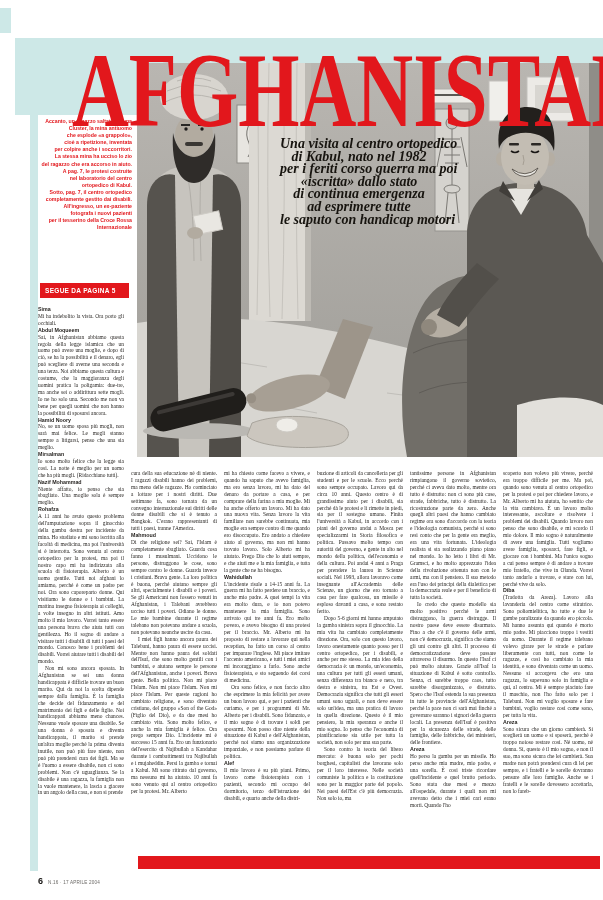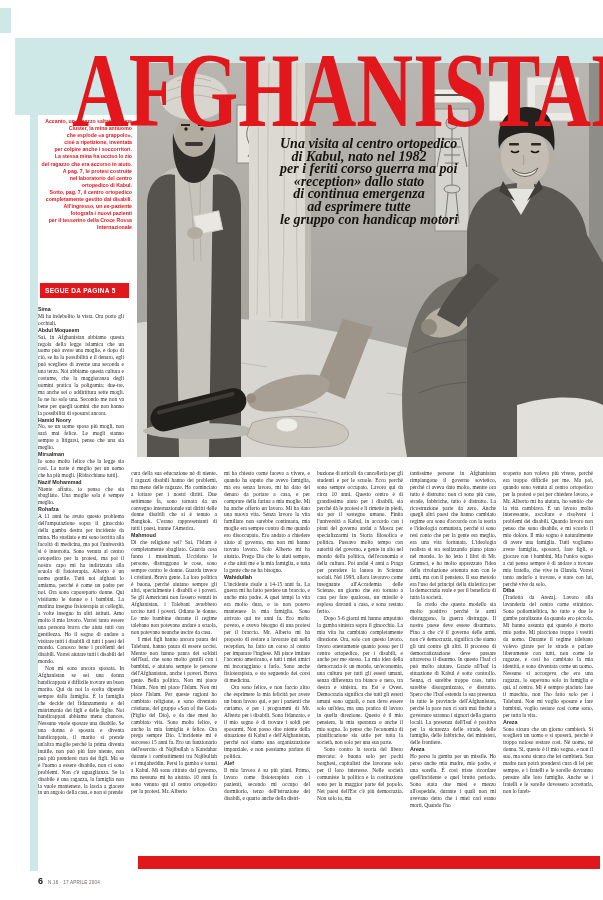--- a/index.html
+++ b/index.html
@@ -171,24 +171,24 @@
       </g>
     </svg>
   </div>
 
   <h1 class="headline">AFGHANISTAN</h1>
 
   <div class="deck" id="deck">
       <div class="deck-line">Una visita al centro ortopedico</div>
       <div class="deck-line">di Kabul, nato nel 1982</div>
       <div class="deck-line">per i feriti corso guerra ma poi</div>
-      <div class="deck-line">«reception» dallo stato</div>
+      <div class="deck-line">«iscritta» dallo stato</div>
       <div class="deck-line">di continua emergenza</div>
       <div class="deck-line">ad esprimere tutte</div>
-      <div class="deck-line">le gruppo con handicap motori</div>
+      <div class="deck-line">le saputo con handicap motori</div>
     </div>
 
   <div class="caption" id="caption">
       <div class="cap-line">Accanto, un ragazzo saltato su una</div>
       <div class="cap-line">Cluster, la mina antiuomo</div>
       <div class="cap-line">che esplode «a grappolo»,</div>
       <div class="cap-line">cioè a ripetizione, inventata</div>
       <div class="cap-line">per colpire anche i soccorritori.</div>
       <div class="cap-line">La stessa mina ha ucciso lo zio</div>
       <div class="cap-line">del ragazzo che era accorso in aiuto.</div>

